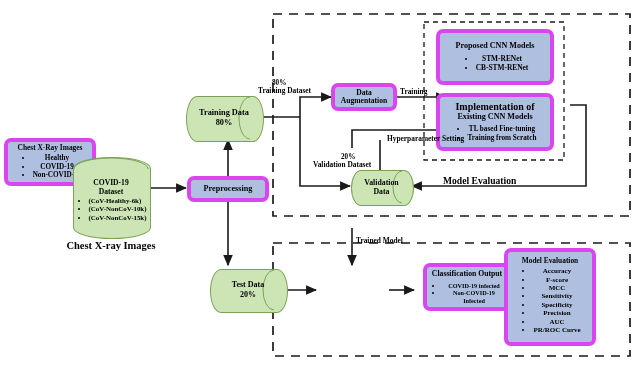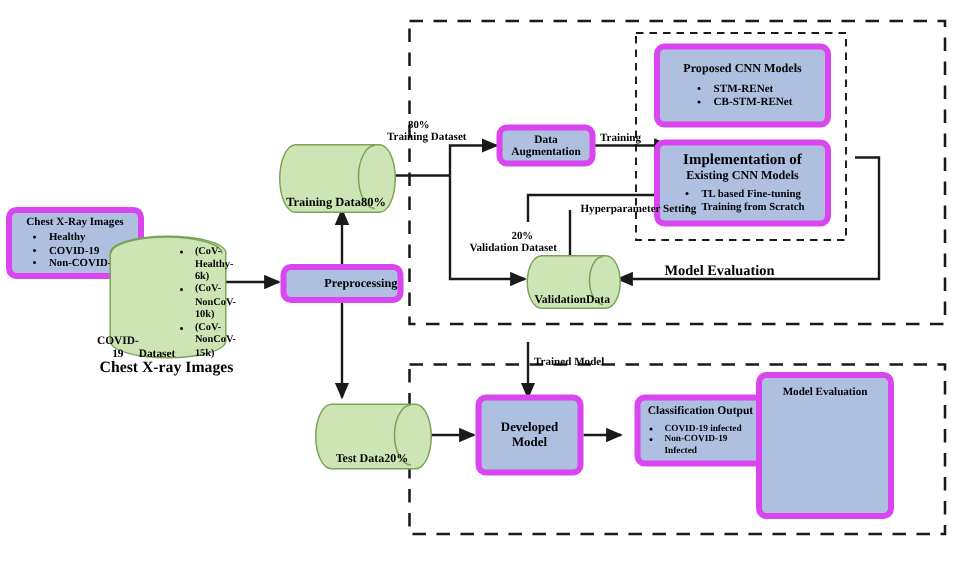--- a/index.html
+++ b/index.html
@@ -7,27 +7,27 @@
        font-family:"Liberation Serif", serif;color:#000;}
   #canvas{position:absolute;left:0;top:0;width:640px;height:375px;}
   svg.layer{position:absolute;left:0;top:0;width:640px;height:375px;pointer-events:none;}
 
   .node{position:absolute;box-sizing:border-box;display:flex;flex-direction:column;
         justify-content:center;align-items:center;text-align:center;}
 
   .rbox{background:#aebfe0;border:4px solid #d946ef;border-radius:7px;}
   .rbox .ttl{font-weight:bold;line-height:1.12;}
   .rbox ul{margin:2px 0 0 0;padding:0 0 0 14px;text-align:left;align-self:center;}
-  .rbox li{font-weight:bold;line-height:1.2;}
+  .rbox li{font-weight:bold;line-height:1.2;text-align:center;}
 
   .cyl{position:absolute;}
   .cyl .body{position:absolute;left:0;top:0;width:100%;height:100%;
              background:#cde5b5;border:1px solid #7aa357;border-radius:50%/14%;}
   .cyl .txt{position:absolute;left:0;top:0;width:100%;height:100%;
-            display:flex;flex-direction:row;justify-content:center;align-items:flex-end;
+            display:flex;flex-direction:column;justify-content:center;align-items:center;
             text-align:center;font-weight:bold;line-height:1.2;z-index:3;}
   .cyl .txt ul{margin:1px 0 0 0;padding:0 0 0 13px;text-align:left;}
   .cyl .txt li{font-weight:bold;line-height:1.22;}
 
   .lbl{position:absolute;font-weight:bold;text-align:center;line-height:1.12;white-space:nowrap;}
   .phase-lbl{position:absolute;font-weight:bold;background:#fff;padding:0 4px;}
 </style>
 </head>
 <body>
 
@@ -98,21 +98,21 @@
       <div>Dataset</div>
       <ul style="font-size:6.9px;">
         <li>(CoV-Healthy-6k)</li>
         <li>(CoV-NonCoV-10k)</li>
         <li>(CoV-NonCoV-15k)</li>
       </ul>
     </div>
   </div>
   <div class="lbl" style="left:52px;top:240px;width:118px;font-size:10.5px;">Chest X-ray Images</div>
 
-  <div class="node rbox" style="left:187px;top:176px;width:82px;height:26px;align-items:flex-end;">
+  <div class="node rbox" style="left:187px;top:176px;width:82px;height:26px;">
     <div class="ttl" style="font-size:8.2px;">Preprocessing</div>
   </div>
 
   <div class="cyl" style="left:186px;top:96px;width:76px;height:44px;">
     <div class="body" style="border-radius:14%/50%;"></div>
     <svg class="layer" style="width:76px;height:44px;" viewBox="0 0 76 44">
       <path d="M64,1 A11,21 0 0 0 64,43" fill="none" stroke="#7aa357" stroke-width="1"></path>
     </svg>
     <div class="txt" style="font-size:8.3px;padding-right:12px;">
       <div>Training Data</div>
@@ -157,35 +157,41 @@
 
   <div class="node rbox" style="left:436px;top:93px;width:118px;height:58px;padding:4px 2px;">
     <div class="ttl" style="font-size:10px;font-family:Liberation Serif, serif;">Implementation of</div>
     <div class="ttl" style="font-size:8.1px;">Existing CNN Models</div>
     <ul style="font-size:7.2px;margin-top:4px;">
       <li>TL based Fine-tuning</li>
       <li>Training from Scratch</li>
     </ul>
   </div>
 
-  <div class="node rbox" style="left:317px;top:263px;width:72px;height:54px;">
-    <div class="ttl" style="font-size:8.6px;">Developed</div>
-    <div class="ttl" style="font-size:8.6px;">Model</div>
-  </div>
 
   <div class="node rbox" style="left:423px;top:263px;width:88px;height:48px;padding:4px 2px;">
     <div class="ttl" style="font-size:7.7px;">Classification Output</div>
     <ul style="font-size:6.2px;margin-top:3px;">
       <li>COVID-19 infected</li>
       <li>Non-COVID-19 Infected</li>
     </ul>
   </div>
 
   <div class="node rbox" style="left:504px;top:248px;width:92px;height:98px;padding:5px 2px;justify-content:flex-start;">
     <div class="ttl" style="font-size:7.4px;">Model Evaluation</div>
+    <ul style="font-size:7px;margin-top:2px;">
+      <li>Accuracy</li>
+      <li>F-score</li>
+      <li>MCC</li>
+      <li>Sensitivity</li>
+      <li>Specificity</li>
+      <li>Precision</li>
+      <li>AUC</li>
+      <li>PR/ROC Curve</li>
+    </ul>
   </div>
 
   <div class="lbl" style="left:272px;top:79px;font-size:7.2px;">80%</div>
   <div class="lbl" style="left:258px;top:87px;font-size:7.4px;">Training Dataset</div>
 
   <div class="lbl" style="left:400px;top:88px;font-size:7.4px;">Training</div>
 
   <div class="lbl" style="left:339px;top:135px;font-size:7.4px;padding-left:48px;">Hyperparameter Setting</div>
 
   <div class="lbl" style="left:341px;top:153px;font-size:7.2px;">20%</div>

